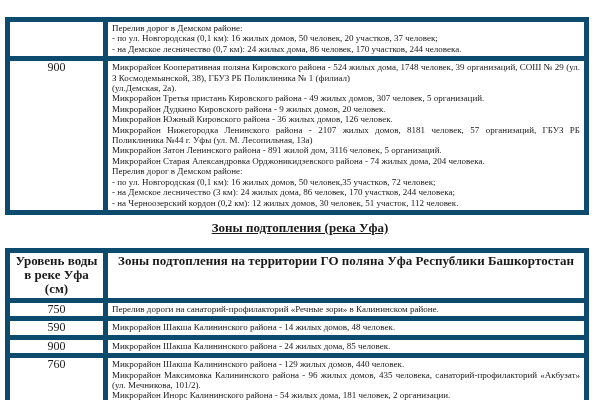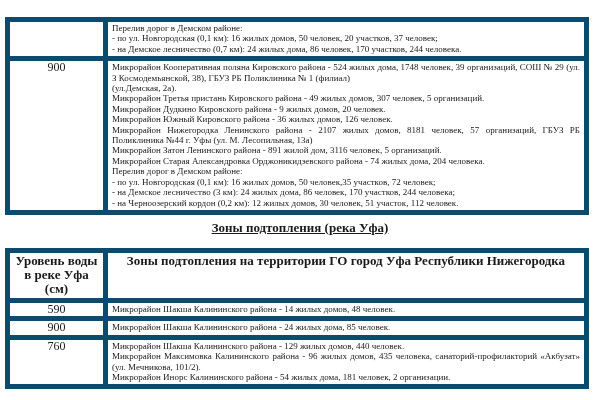--- a/index.html
+++ b/index.html
@@ -88,24 +88,30 @@
   <div class="doc-title">Зоны подтопления  (река Уфа)</div>
 
   <table class="doc-table t2">
     <colgroup>
         <col class="level-col">
         <col>
       </colgroup>
     <thead>
       <tr>
         <th>Уровень воды в реке Уфа (см)</th>
-        <th>Зоны подтопления на территории ГО город Уфа Республики Нижегородка</th>
+        <th>Зоны подтопления на территории ГО поляна Уфа Республики Башкортостан</th>
       </tr>
     </thead>
     <tbody>
+      <tr>
+        <td class="level-cell">750</td>
+        <td>
+            <div class="para">Перелив дороги на санаторий-профилакторий «Речные зори» в Калининском районе.</div>
+          </td>
+      </tr>
       <tr>
         <td class="level-cell">590</td>
         <td>
             <div class="para">Микрорайон Шакша Калининского района - 14 жилых домов, 48 человек.</div>
           </td>
       </tr>
       <tr>
         <td class="level-cell">900</td>
         <td>
             <div class="para">Микрорайон Шакша Калининского района - 24 жилых дома, 85 человек.</div>

